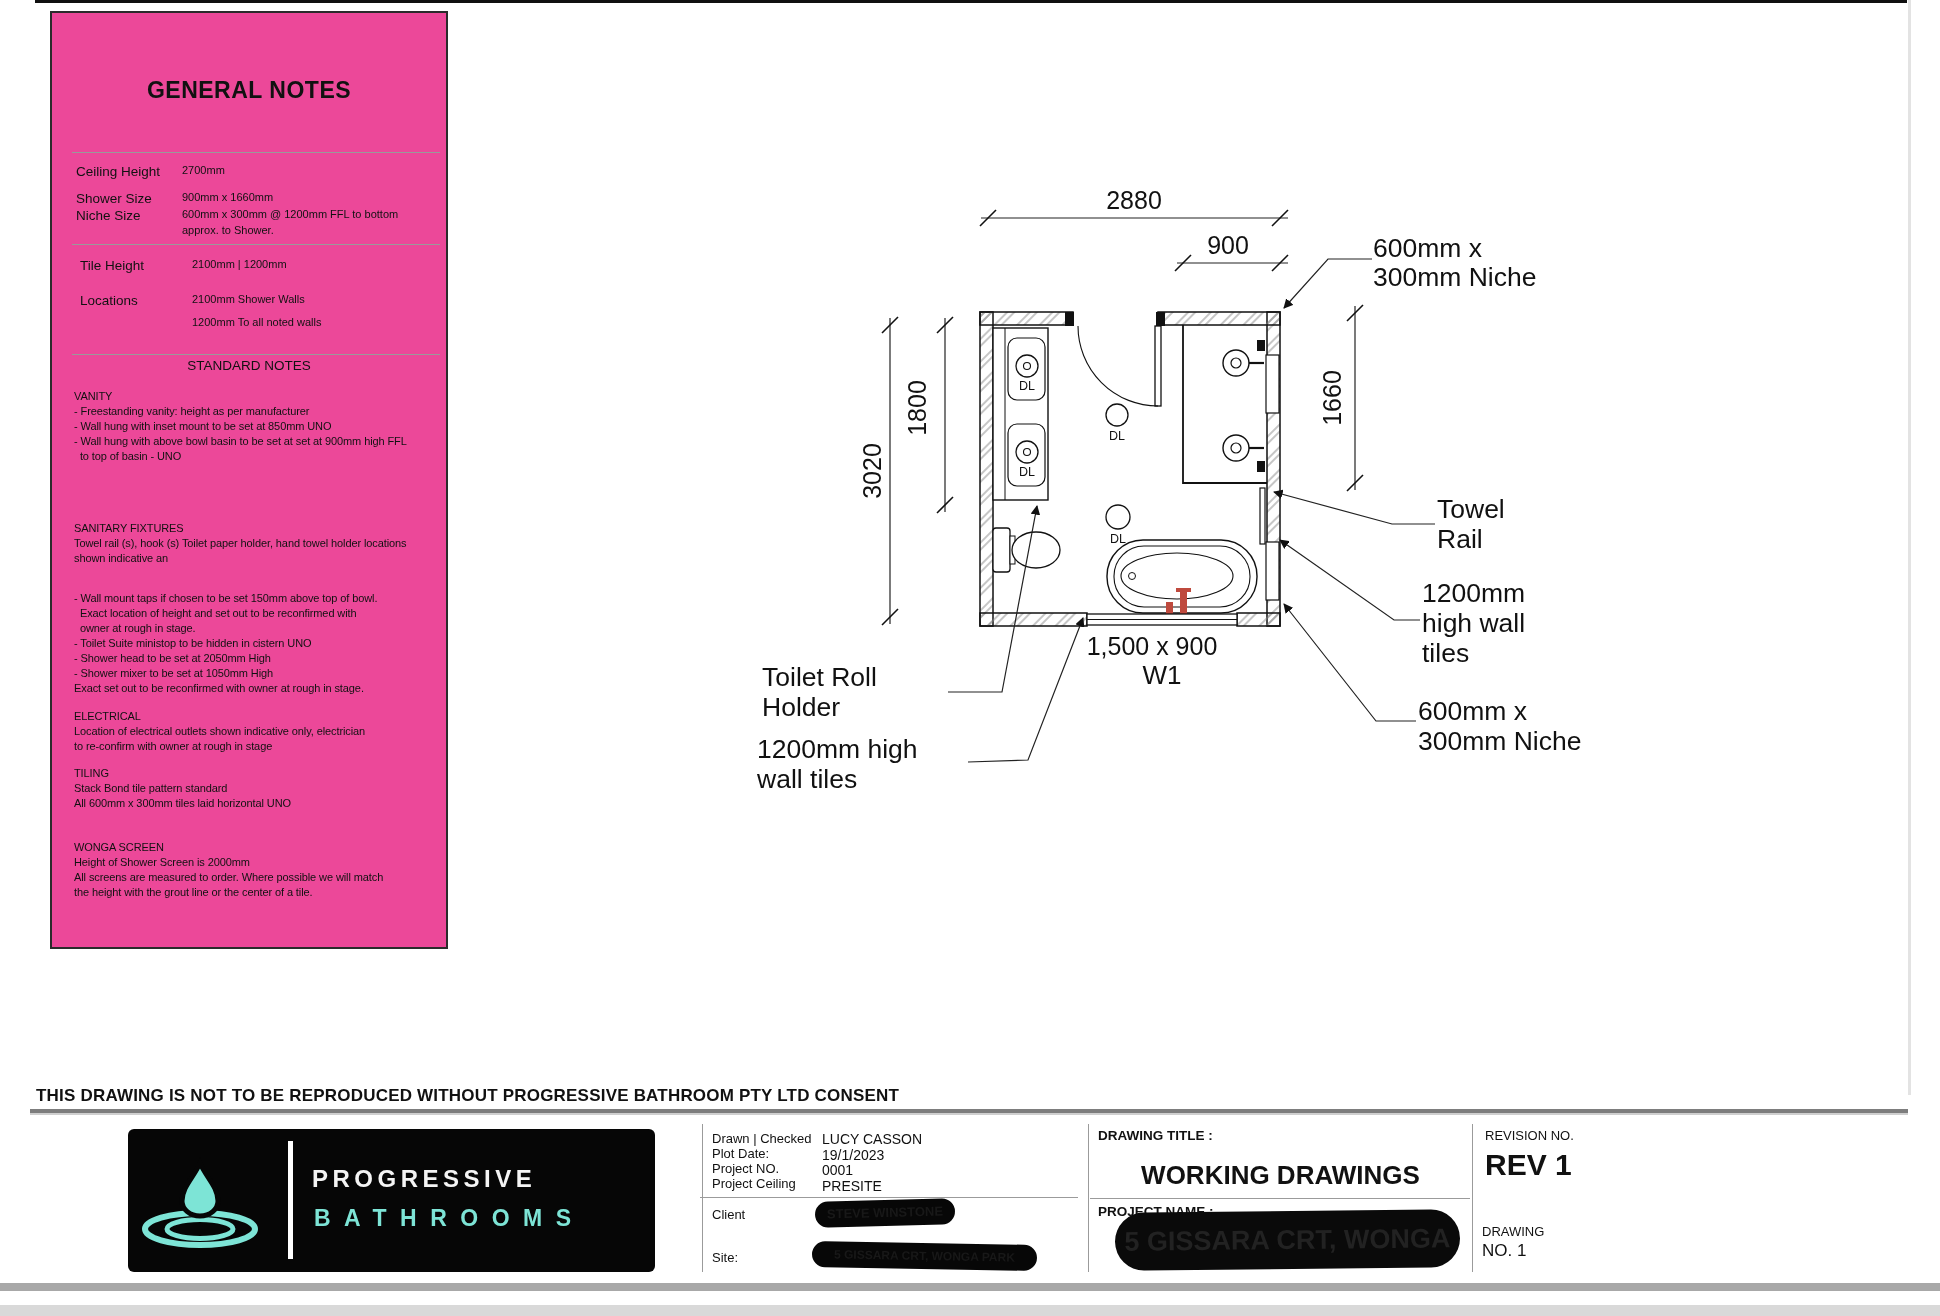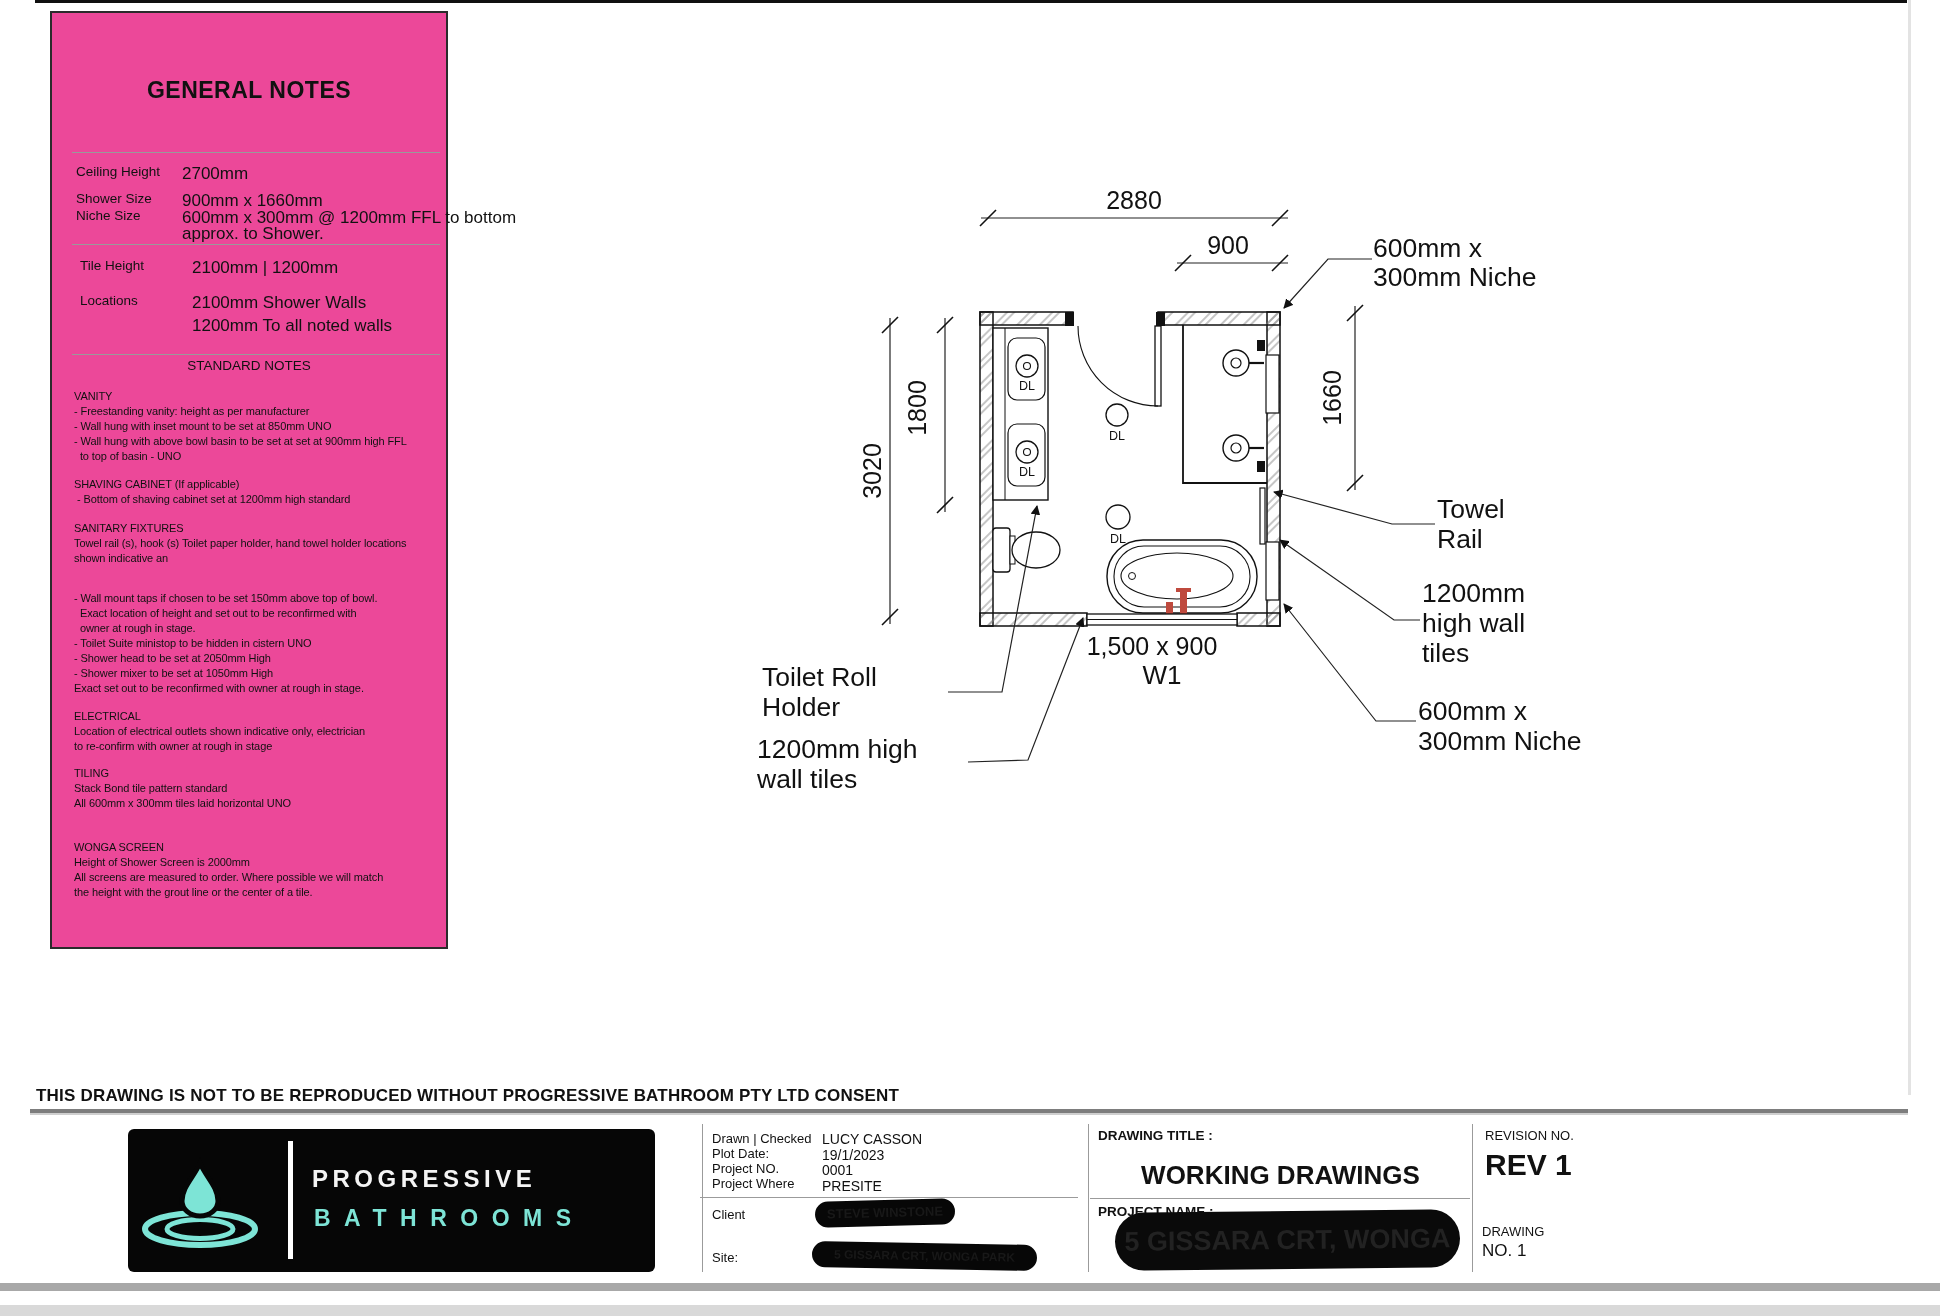--- a/index.html
+++ b/index.html
@@ -6,21 +6,21 @@
   body{width:1940px;height:1316px;position:relative;background:#ffffff;
        font-family:"Liberation Sans",sans-serif;color:#111;overflow:hidden;}
   .abs{position:absolute;}
   
   .notes-box{position:absolute;left:50px;top:11px;width:394px;height:934px;
              border:2px solid #2b2b2b;background:#ec4899;}
   .nb-title{position:absolute;left:0;top:64px;width:100%;text-align:center;
             font-size:23px;font-weight:bold;letter-spacing:0.5px;}
   .nb-rule{position:absolute;left:20px;width:368px;height:1px;background:#9a9a9a;}
   .nb-label{position:absolute;font-size:13.5px;white-space:pre;}
-  .nb-value{position:absolute;font-size:17px;white-space:pre;}
+  .nb-value{position:absolute;font-size:11px;white-space:pre;}
   .nb-std{position:absolute;left:0;top:345px;width:100%;text-align:center;font-size:13.5px;}
   .sec{position:absolute;left:22px;width:372px;}
   .sec-h,.sec-l{font-size:11px;line-height:15px;white-space:pre;letter-spacing:-0.1px;}
   
   .plan{position:absolute;left:700px;top:140px;width:1000px;height:680px;}
   .plan text{font-family:"Liberation Sans",sans-serif;fill:#111;}
   .dim{font-size:25px;text-anchor:middle;}
   .co{font-size:26.5px;}
   .dl{font-size:12.5px;text-anchor:middle;}
   .win{font-size:25px;text-anchor:middle;}
@@ -81,24 +81,20 @@
   <div class="nb-std">STANDARD NOTES</div>
 
   <div class="sec" style="top:376px">
     <div class="sec-h">VANITY</div>
     <div class="sec-l">- Freestanding vanity: height as per manufacturer</div>
     <div class="sec-l">- Wall hung with inset mount to be set at 850mm UNO</div>
     <div class="sec-l">- Wall hung with above bowl basin to be set at set at 900mm high FFL</div>
     <div class="sec-l">  to top of basin - UNO</div>
   </div>
 
-  <div class="sec" style="top:464px">
-    <div class="sec-h">SHAVING CABINET (If applicable)</div>
-    <div class="sec-l"> - Bottom of shaving cabinet set at 1200mm high standard</div>
-  </div>
 
   <div class="sec" style="top:508px">
     <div class="sec-h">SANITARY FIXTURES</div>
     <div class="sec-l">Towel rail (s), hook (s) Toilet paper holder, hand towel holder locations</div>
     <div class="sec-l">shown indicative an</div>
   </div>
 
   <div class="sec" style="top:578px">
     <div class="sec-l">- Wall mount taps if chosen to be set 150mm above top of bowl.</div>
     <div class="sec-l">  Exact location of height and set out to be reconfirmed with</div>
@@ -287,21 +283,21 @@
 <div class="tb-vline" style="left:702px"></div>
 <div class="tb-vline" style="left:1088px"></div>
 <div class="tb-vline" style="left:1472px"></div>
 
 <div class="tb-label" style="left:712px;top:1131px">Drawn | Checked</div>
 <div class="tb-value" style="left:822px;top:1131px">LUCY CASSON</div>
 <div class="tb-label" style="left:712px;top:1146px">Plot Date:</div>
 <div class="tb-value" style="left:822px;top:1147px">19/1/2023</div>
 <div class="tb-label" style="left:712px;top:1161px">Project NO.</div>
 <div class="tb-value" style="left:822px;top:1162px">0001</div>
-<div class="tb-label" style="left:712px;top:1176px">Project Where</div>
+<div class="tb-label" style="left:712px;top:1176px">Project Ceiling</div>
 <div class="tb-value" style="left:822px;top:1178px">PRESITE</div>
 
 <div class="tb-hline" style="left:700px;top:1197px;width:378px"></div>
 
 <div class="tb-label" style="left:712px;top:1207px">Client</div>
 <div class="redact" style="left:815px;top:1200px;width:140px;height:26px;font-size:13px;line-height:26px;transform:rotate(-1.5deg)">STEVE WINSTONE</div>
 
 <div class="tb-label" style="left:712px;top:1250px">Site:</div>
 <div class="redact" style="left:812px;top:1243px;width:225px;height:26px;font-size:12px;line-height:26px;transform:rotate(1deg)">5 GISSARA CRT, WONGA PARK</div>
 

